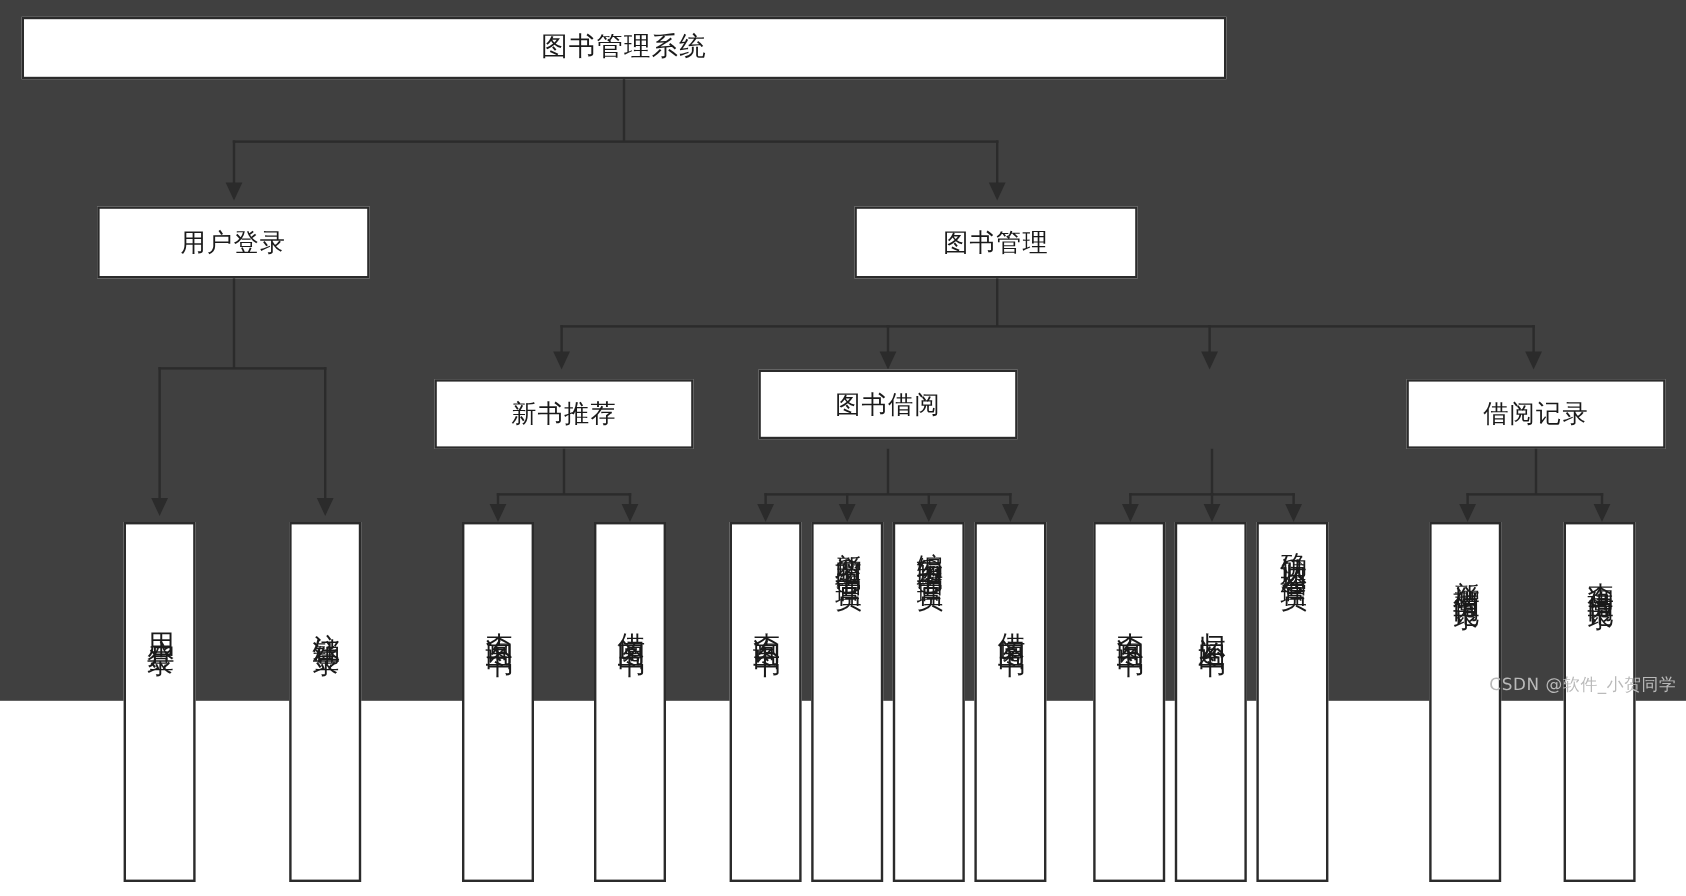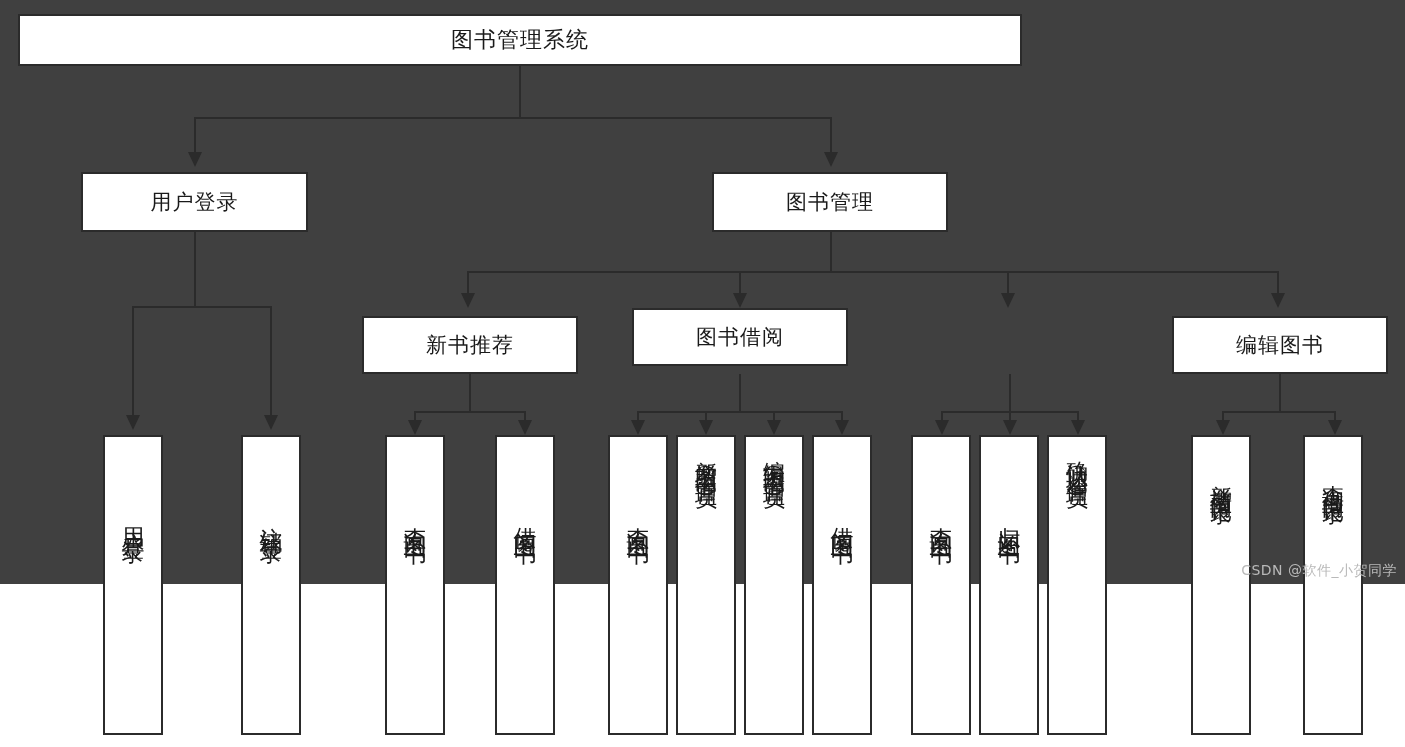--- a/index.html
+++ b/index.html
@@ -121,21 +121,21 @@
   <div class="node h" style="left:362px;top:316px;width:216px;height:58px;">
     <span class="label">新书推荐</span>
   </div>
 
   <div class="node h" style="left:632px;top:308px;width:216px;height:58px;">
     <span class="label">图书借阅</span>
   </div>
 
 
   <div class="node h" style="left:1172px;top:316px;width:216px;height:58px;">
-    <span class="label">编辑图书</span>
+    <span class="label">借阅记录</span>
   </div>
 
   <div class="ln v" style="left:469px;top:374px;height:38px;"></div>
   <div class="ln h" style="left:414px;top:411px;width:112px;"></div>
   <div class="ln v" style="left:414px;top:411px;height:14px;"></div>
   <div class="ln v" style="left:524px;top:411px;height:14px;"></div>
   <div class="arrow" style="left:408px;top:420px;"></div>
   <div class="arrow" style="left:518px;top:420px;"></div>
 
   <div class="ln v" style="left:739px;top:374px;height:38px;"></div>

